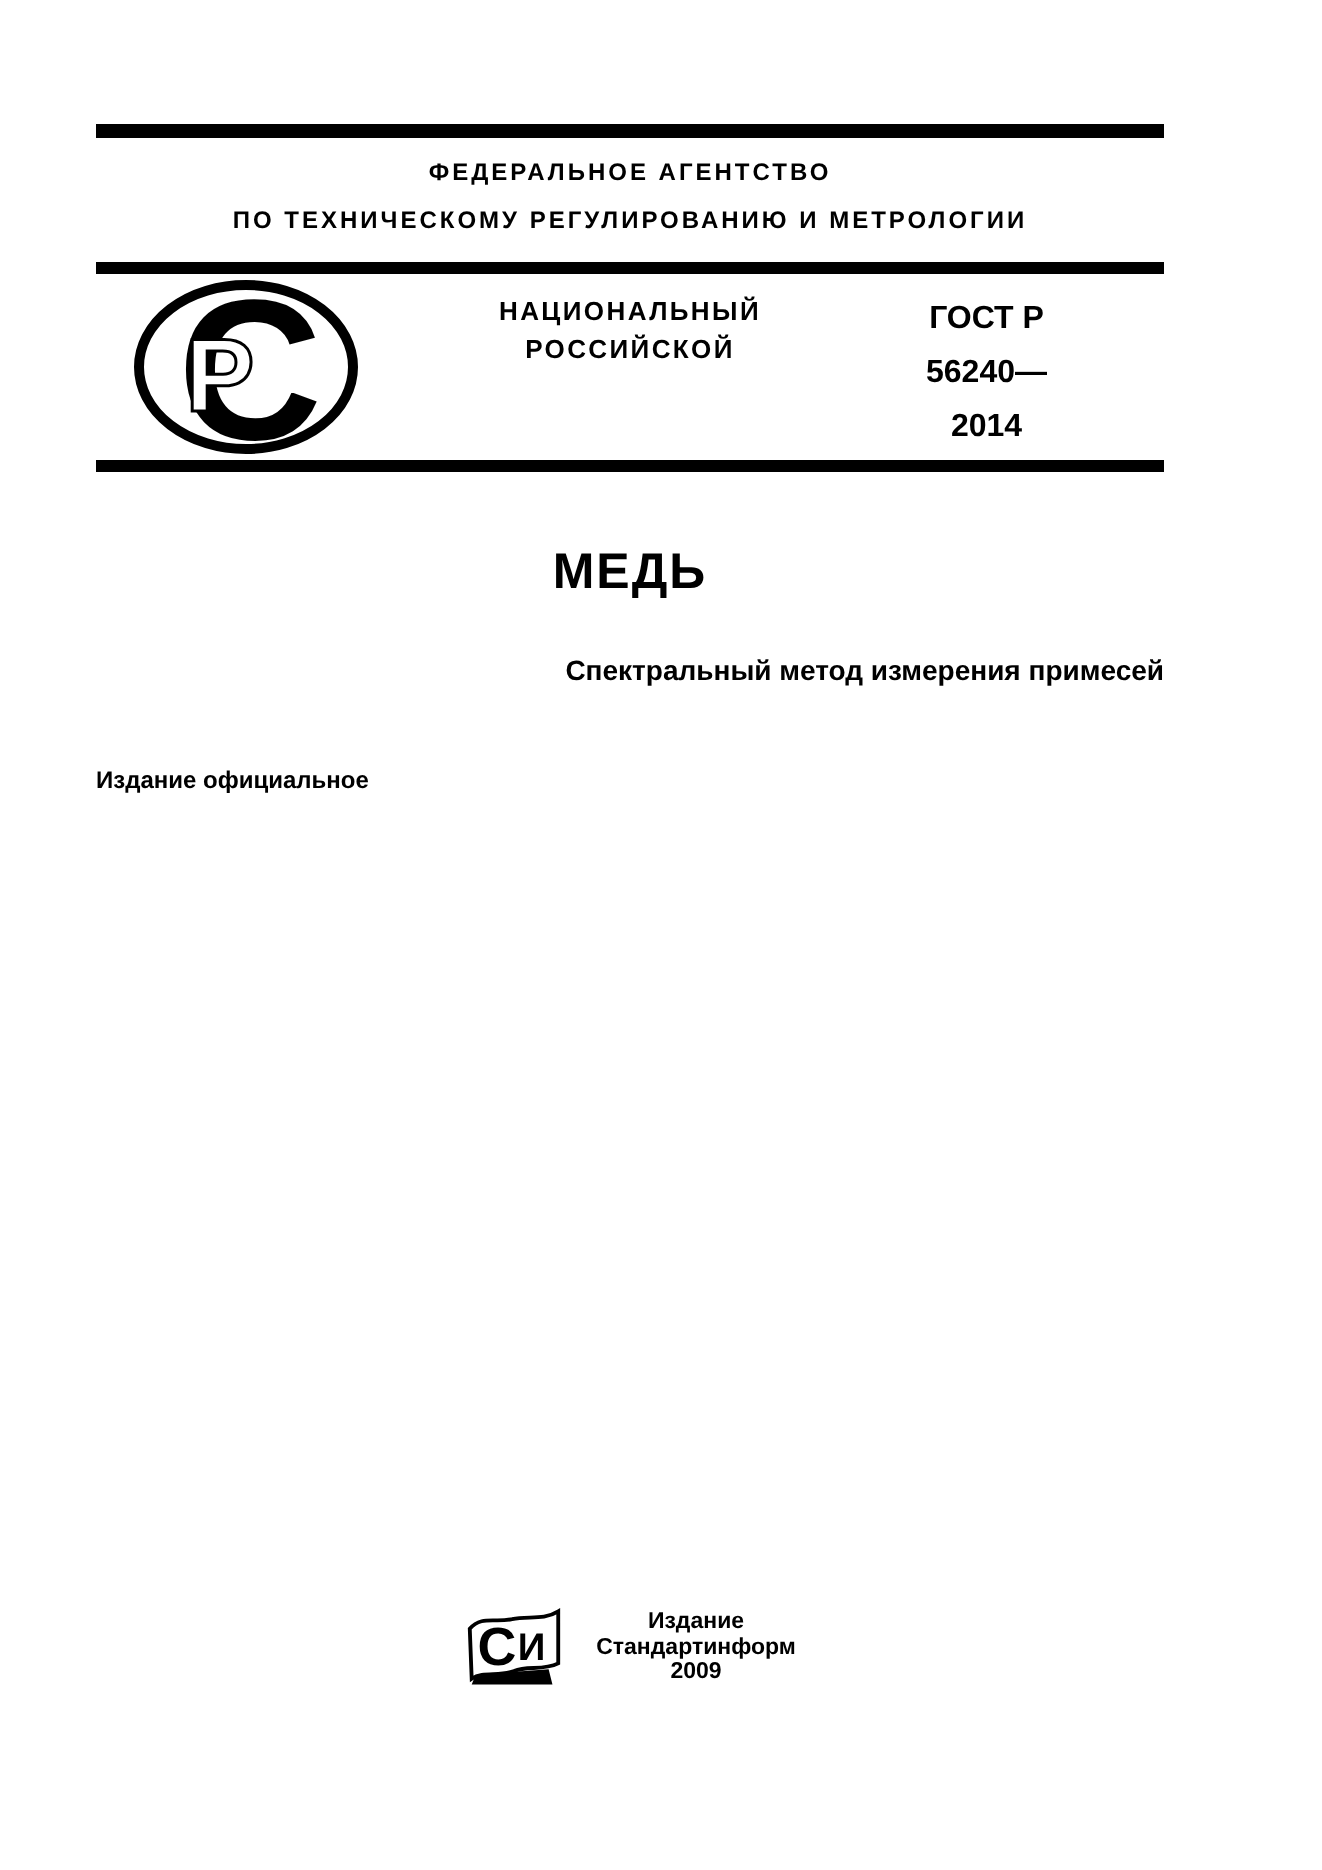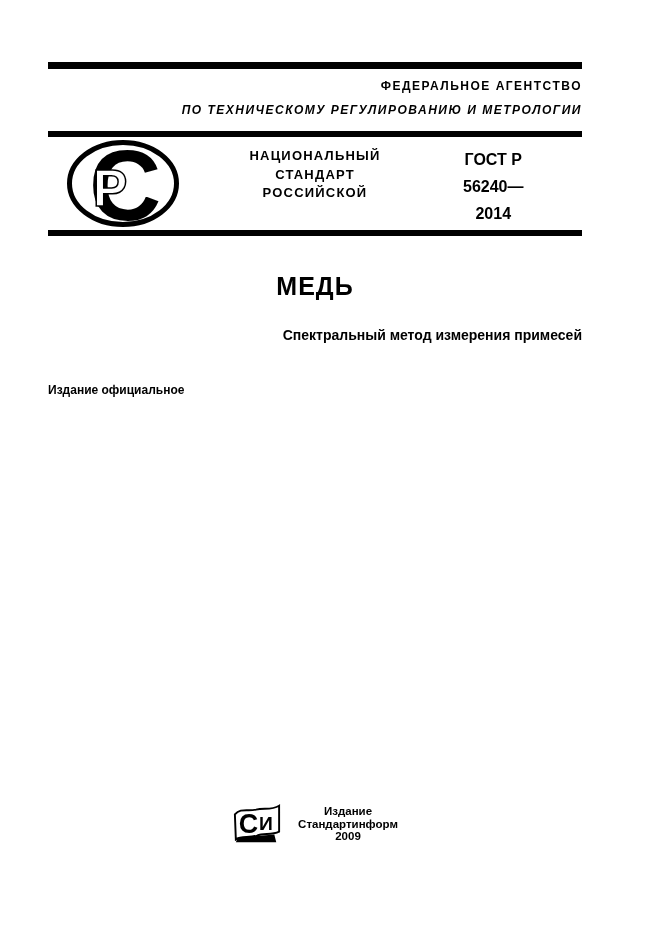--- a/index.html
+++ b/index.html
@@ -11,25 +11,25 @@
     position:relative;
     overflow:hidden;
   }
   .page{position:absolute;left:0;top:0;width:661px;height:935px;background:#ffffff;}
   .rule{position:absolute;left:48px;width:534px;background:#000;}
   .rule-top{top:62px;height:7px;}
   .rule-mid{top:131px;height:6px;}
   .rule-bot{top:230px;height:6px;}
   .agency-line{
     position:absolute;left:48px;width:534px;
-    text-align:right;font-weight:bold;font-size:12px;
+    text-align:center;font-weight:bold;font-size:12px;
     letter-spacing:1.5px;line-height:14px;white-space:nowrap;
   }
   .agency-1{top:79px;}
-  .agency-2{top:103px;font-style:italic;}
+  .agency-2{top:103px;}
   .std-type{
     position:absolute;left:48px;top:147px;width:534px;
     text-align:center;font-weight:bold;font-size:13px;
     letter-spacing:1.2px;line-height:18.5px;
   }
   .designation{
     position:absolute;left:463px;top:146px;
     font-weight:bold;font-size:16px;line-height:27px;
     text-align:center;white-space:nowrap;
   }
@@ -71,21 +71,20 @@
 
   <svg class="rst-logo" width="114" height="89" viewBox="0 0 114 88">
     <ellipse cx="57" cy="44" rx="53.5" ry="41" fill="#ffffff" stroke="#000000" stroke-width="5"></ellipse>
     <text x="59" y="80" font-size="100" font-weight="bold" text-anchor="middle" fill="#000000">С</text>
     <text x="44" y="66" font-size="52" font-weight="bold" text-anchor="middle" fill="#ffffff" stroke="#000000" stroke-width="1.5">Р</text>
     <text x="79" y="57" font-size="34" font-weight="bold" text-anchor="middle" fill="#ffffff">т</text>
   </svg>
 
   <div class="std-type">
     <div>НАЦИОНАЛЬНЫЙ</div>
-    <div>СТАНДАРТ</div>
     <div>РОССИЙСКОЙ</div>
   </div>
 
   <div class="designation">
     <div>ГОСТ Р</div>
     <div>56240—</div>
     <div>2014</div>
   </div>
 
   <div class="rule rule-bot"></div>

